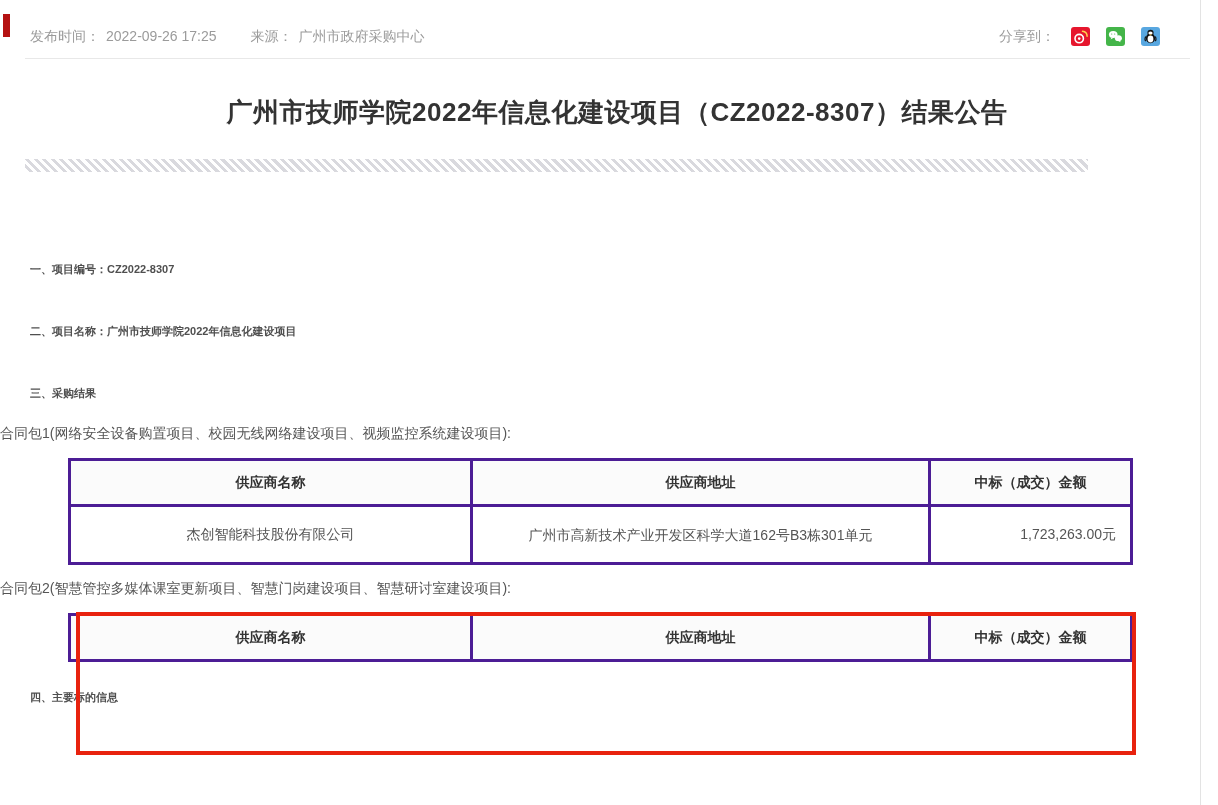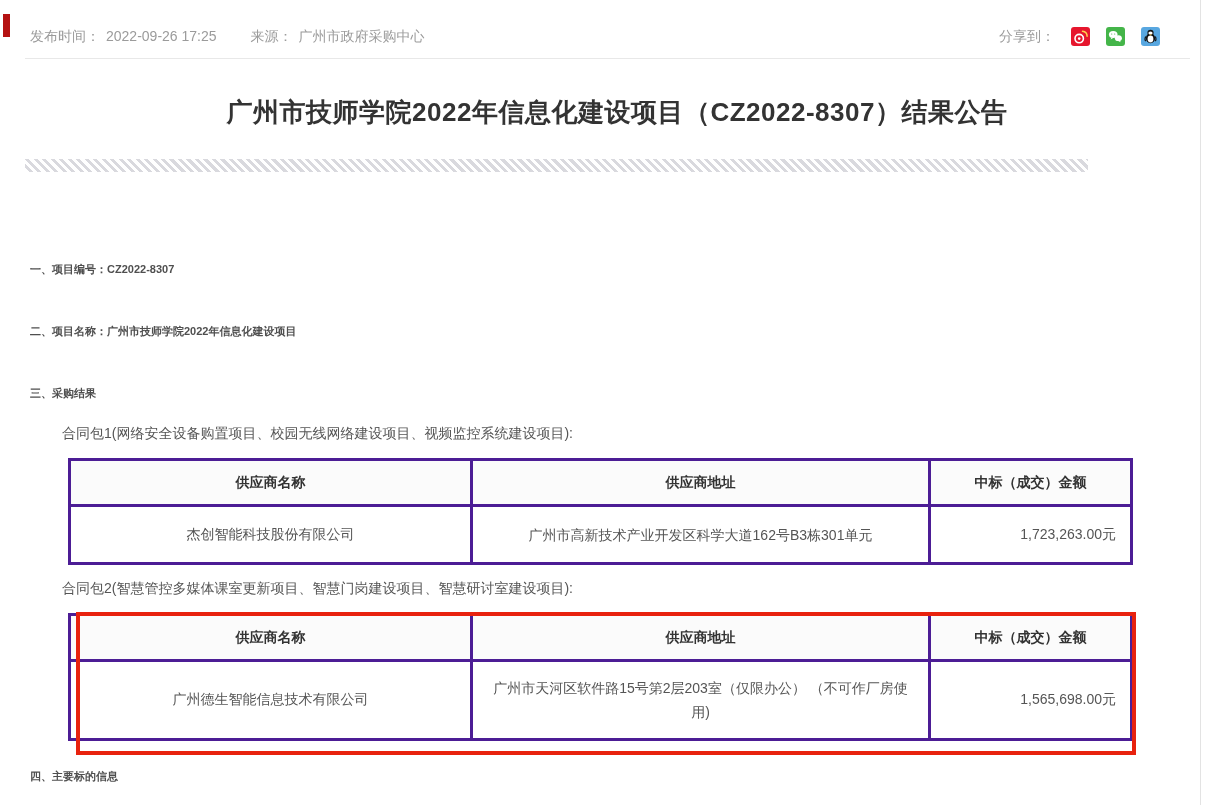--- a/index.html
+++ b/index.html
@@ -34,21 +34,21 @@
     margin:30px 0 0 25px; width:1063px; height:13px;
     background:repeating-linear-gradient(45deg,#ffffff 0px,#ffffff 3px,#d9d9de 3px,#d9d9de 6px);
   }
 
   .section-heading { margin-left:30px; font-size:11px; line-height:18px; font-weight:bold; color:#4f4f4f; }
   .sh1 { margin-top:88px; }
   .sh2 { margin-top:44px; }
   .sh3 { margin-top:44px; }
   .sh4 { margin-top:26px; }
 
-  .pkg-intro { margin-left:62px; font-size:14px; line-height:18px; color:#555; }
+  .pkg-intro { font-size:14px; line-height:18px; color:#555; }
   .pi1 { margin-top:22px; }
   .pi2 { margin-top:14px; }
 
   table.result-table {
     margin:16px 0 0 68px; border-collapse:collapse; table-layout:fixed; width:1062px;
     font-size:14px; color:#555;
   }
   .t2 { margin-top:20px; }
   .result-table th, .result-table td { border:3px solid #4c1d95; text-align:center; }
   .result-table th { height:43px; font-weight:bold; color:#333; background:#fbfbfb; }
@@ -150,25 +150,20 @@
         <col style="width:402px">
         <col style="width:458px">
         <col style="width:202px">
       </colgroup>
     <tbody>
         <tr>
       <th>供应商名称</th>
       <th>供应商地址</th>
       <th>中标（成交）金额</th>
     </tr>
-    <tr>
-      <td>广州德生智能信息技术有限公司</td>
-      <td class="addr">广州市天河区软件路15号第2层203室（仅限办公） （不可作厂房使用)</td>
-      <td class="amount">1,565,698.00元</td>
-    </tr>
   </tbody>
     </table>
 
   <div class="annotation-box"></div>
 
   <div class="section-heading sh4">四、主要标的信息</div>
 
 </div>
 
 </body></html>

